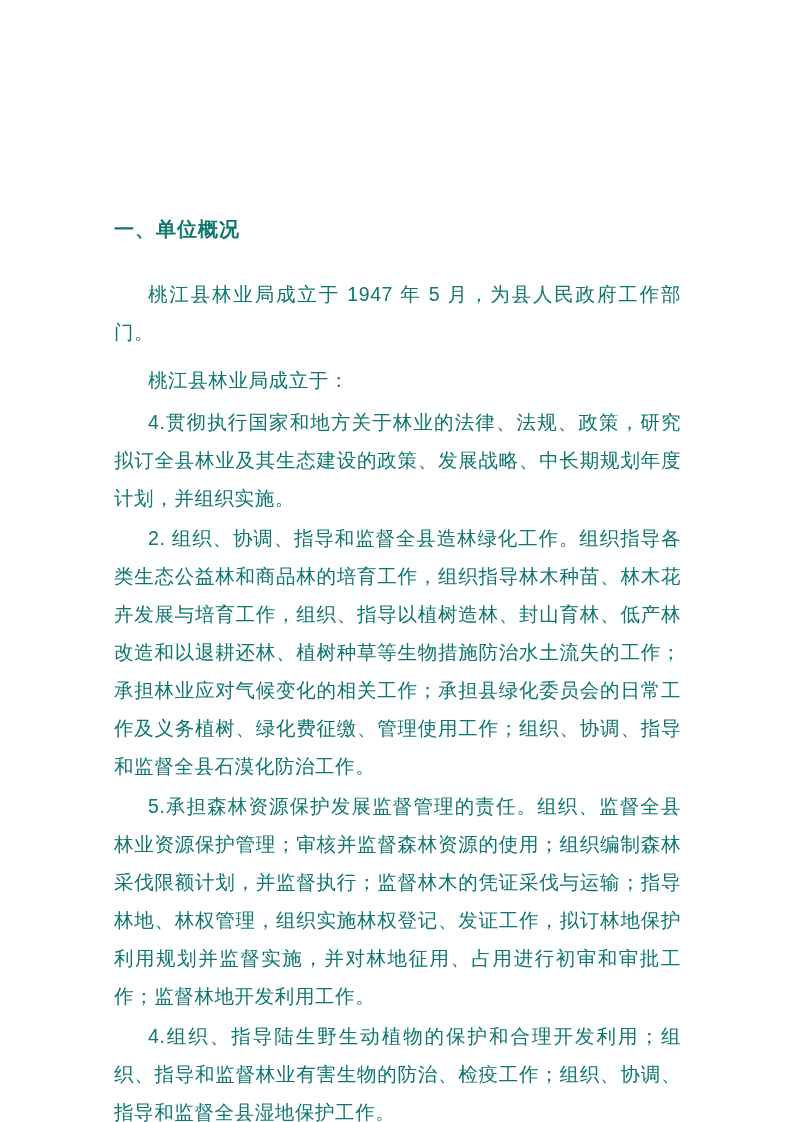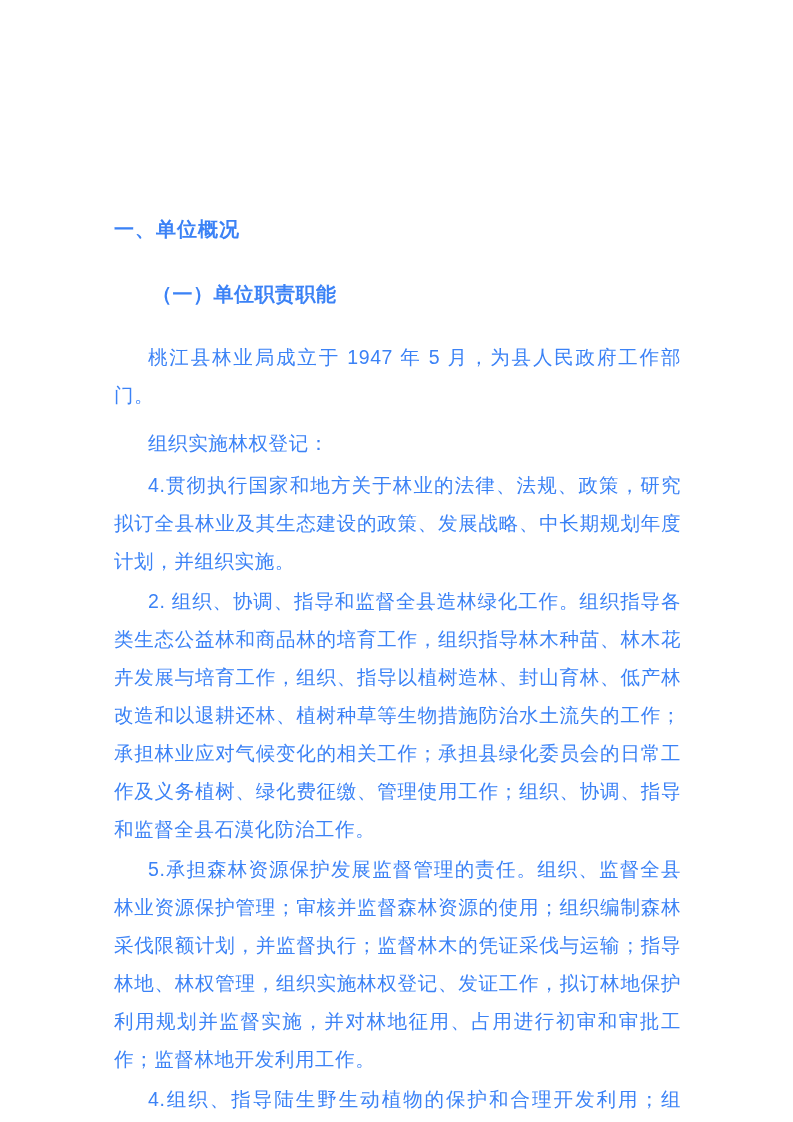--- a/index.html
+++ b/index.html
@@ -8,21 +8,21 @@
     background: #ffffff;
   }
   .page {
     position: relative;
     width: 793px;
     height: 1122px;
     margin: 0 auto;
     background: #ffffff;
     box-sizing: border-box;
     padding: 210px 112px 0 114px;
-    color: #3b82f6;
+    color: #0f766e;
     overflow: hidden;
   }
   .doc-heading-1 {
     font-family: "Liberation Sans", "DejaVu Sans", sans-serif;
     font-weight: bold;
     font-size: 20px;
     line-height: 38px;
     margin: 0 0 27px 0;
     letter-spacing: 1px;
   }
@@ -50,25 +50,24 @@
   .doc-para.lead {
     margin-bottom: 4px;
   }
 </style>
 </head>
 <body>
 
 <div class="page">
   <h1 class="doc-heading-1">一、单位概况</h1>
 
-  <h2 class="doc-heading-2">（一）单位职责职能</h2>
 
   <p class="doc-para intro">桃江县林业局成立于 1947 年 5 月，为县人民政府工作部门。</p>
 
-  <p class="doc-para lead">组织实施林权登记：</p>
+  <p class="doc-para lead">桃江县林业局成立于：</p>
 
   <p class="doc-para">4.贯彻执行国家和地方关于林业的法律、法规、政策，研究拟订全县林业及其生态建设的政策、发展战略、中长期规划年度计划，并组织实施。</p>
 
   <p class="doc-para">2. 组织、协调、指导和监督全县造林绿化工作。组织指导各类生态公益林和商品林的培育工作，组织指导林木种苗、林木花卉发展与培育工作，组织、指导以植树造林、封山育林、低产林改造和以退耕还林、植树种草等生物措施防治水土流失的工作；承担林业应对气候变化的相关工作；承担县绿化委员会的日常工作及义务植树、绿化费征缴、管理使用工作；组织、协调、指导和监督全县石漠化防治工作。</p>
 
   <p class="doc-para">5.承担森林资源保护发展监督管理的责任。组织、监督全县林业资源保护管理；审核并监督森林资源的使用；组织编制森林采伐限额计划，并监督执行；监督林木的凭证采伐与运输；指导林地、林权管理，组织实施林权登记、发证工作，拟订林地保护利用规划并监督实施，并对林地征用、占用进行初审和审批工作；监督林地开发利用工作。</p>
 
   <p class="doc-para">4.组织、指导陆生野生动植物的保护和合理开发利用；组织、指导和监督林业有害生物的防治、检疫工作；组织、协调、指导和监督全县湿地保护工作。</p>
 
 </div>

